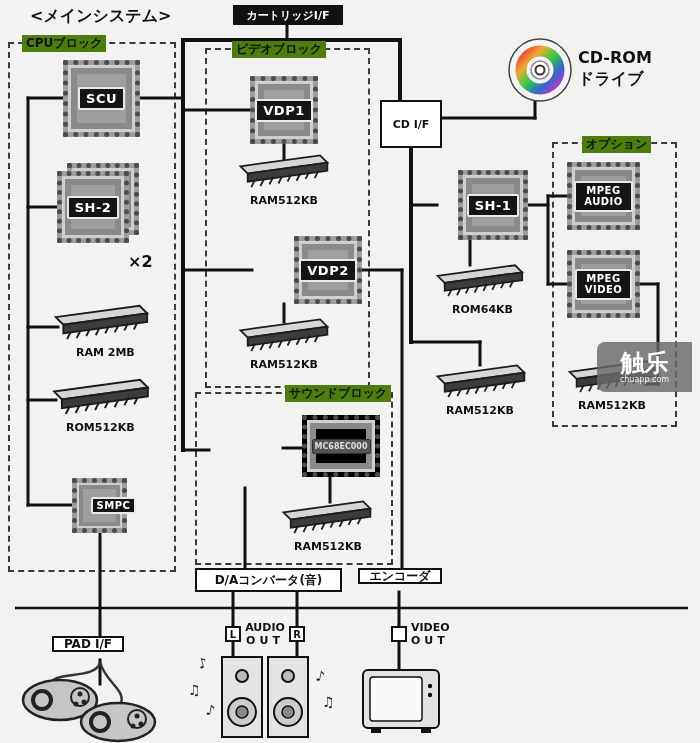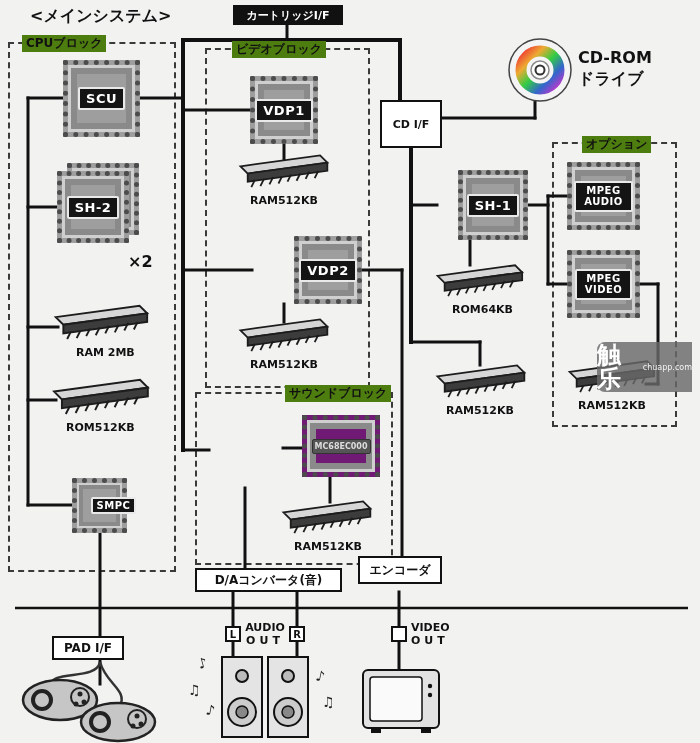--- a/index.html
+++ b/index.html
@@ -24,21 +24,21 @@
   .iobox.inv{background:#111;color:#fff;border:2px solid #111;}
   .memlabel{font-weight:bold;font-size:11px;z-index:3;white-space:nowrap;}
   .smalllabel{font-weight:bold;font-size:16px;z-index:3;white-space:nowrap;}
   .chanbox{background:#fff;border:2px solid #111;z-index:3;display:flex;align-items:center;justify-content:center;
            font-weight:bold;font-size:10px;}
   .outlabel{z-index:3;font-weight:bold;font-size:11px;text-align:center;line-height:1.2;}
   .outlabel .spread{letter-spacing:4px;display:block;}
   .wires{position:absolute;left:0;top:0;z-index:2;}
   .note{z-index:3;font-size:14px;color:#222;}
   .watermark{z-index:6;background:rgba(105,105,105,.82);border-radius:8px 0 0 8px;
-             color:#fff;display:flex;flex-direction:row;align-items:center;justify-content:center;}
+             color:#fff;display:flex;flex-direction:column;align-items:center;justify-content:center;}
   .watermark .logo{font-size:24px;font-weight:bold;line-height:1;}
   .watermark .site{font-size:8px;opacity:.9;}
 </style>
 </head>
 <body>
 
 <div class="stage">
 
   <div class="abs block" style="left:8px;top:42px;width:168px;height:530px;"></div>
   <div class="abs block" style="left:205px;top:48px;width:165px;height:340px;"></div>
@@ -178,43 +178,43 @@
       <rect x="371" y="728" width="10" height="5" fill="#111"></rect>
       <rect x="421" y="728" width="10" height="5" fill="#111"></rect>
     </g>
   </svg>
 
   <div class="abs smalllabel" style="left:30px;top:6px;">&lt;メインシステム&gt;</div>
 
   <div class="abs iobox inv" style="left:233px;top:5px;width:110px;height:20px;font-size:11px;">カートリッジI/F</div>
   <div class="abs iobox" style="left:380px;top:100px;width:62px;height:48px;font-size:11px;">CD I/F</div>
   <div class="abs iobox" style="left:195px;top:568px;width:147px;height:24px;">D/Aコンバータ(音)</div>
-  <div class="abs iobox" style="left:358px;top:556px;width:84px;height:28px;">エンコーダ</div>
-  <div class="abs iobox" style="left:52px;top:636px;width:72px;height:24px;">PAD I/F</div>
+  <div class="abs iobox" style="left:358px;top:568px;width:84px;height:16px;">エンコーダ</div>
+  <div class="abs iobox" style="left:52px;top:636px;width:72px;height:16px;">PAD I/F</div>
 
   <div class="abs chip" style="left:63px;top:60px;width:77px;height:77px;">
     <span class="die">SCU</span>
   </div>
   <div class="abs chip" style="left:67px;top:163px;width:72px;height:72px;"></div>
   <div class="abs chip" style="left:57px;top:171px;width:72px;height:72px;">
     <span class="die">SH-2</span>
   </div>
   <div class="abs smalllabel" style="left:128px;top:252px;">×2</div>
   <div class="abs chip" style="left:72px;top:478px;width:55px;height:55px;box-shadow:inset 0 0 0 2px #cfcfcf, inset 0 0 0 6px #8a8a8a;padding-left:28px;">
     <span class="die small">SMPC</span>
   </div>
 
   <div class="abs chip" style="left:250px;top:76px;width:68px;height:68px;">
     <span class="die">VDP1</span>
   </div>
   <div class="abs chip" style="left:250px;top:236px;width:68px;height:68px;margin-left:44px;">
     <span class="die">VDP2</span>
   </div>
 
-  <div class="abs chip" style="left:302px;top:415px;width:78px;height:62px;background:#701a75;">
+  <div class="abs chip" style="left:302px;top:415px;width:78px;height:62px;background:#000000;">
     <span class="die plain">MC68EC000</span>
   </div>
 
   <div class="abs chip" style="left:435px;top:170px;width:70px;height:70px;margin-left:23px;">
     <span class="die">SH-1</span>
   </div>
 
   <div class="abs chip" style="left:567px;top:162px;width:73px;height:68px;">
     <span class="die two"><span>MPEG</span><br>
       <span>AUDIO</span></span>

